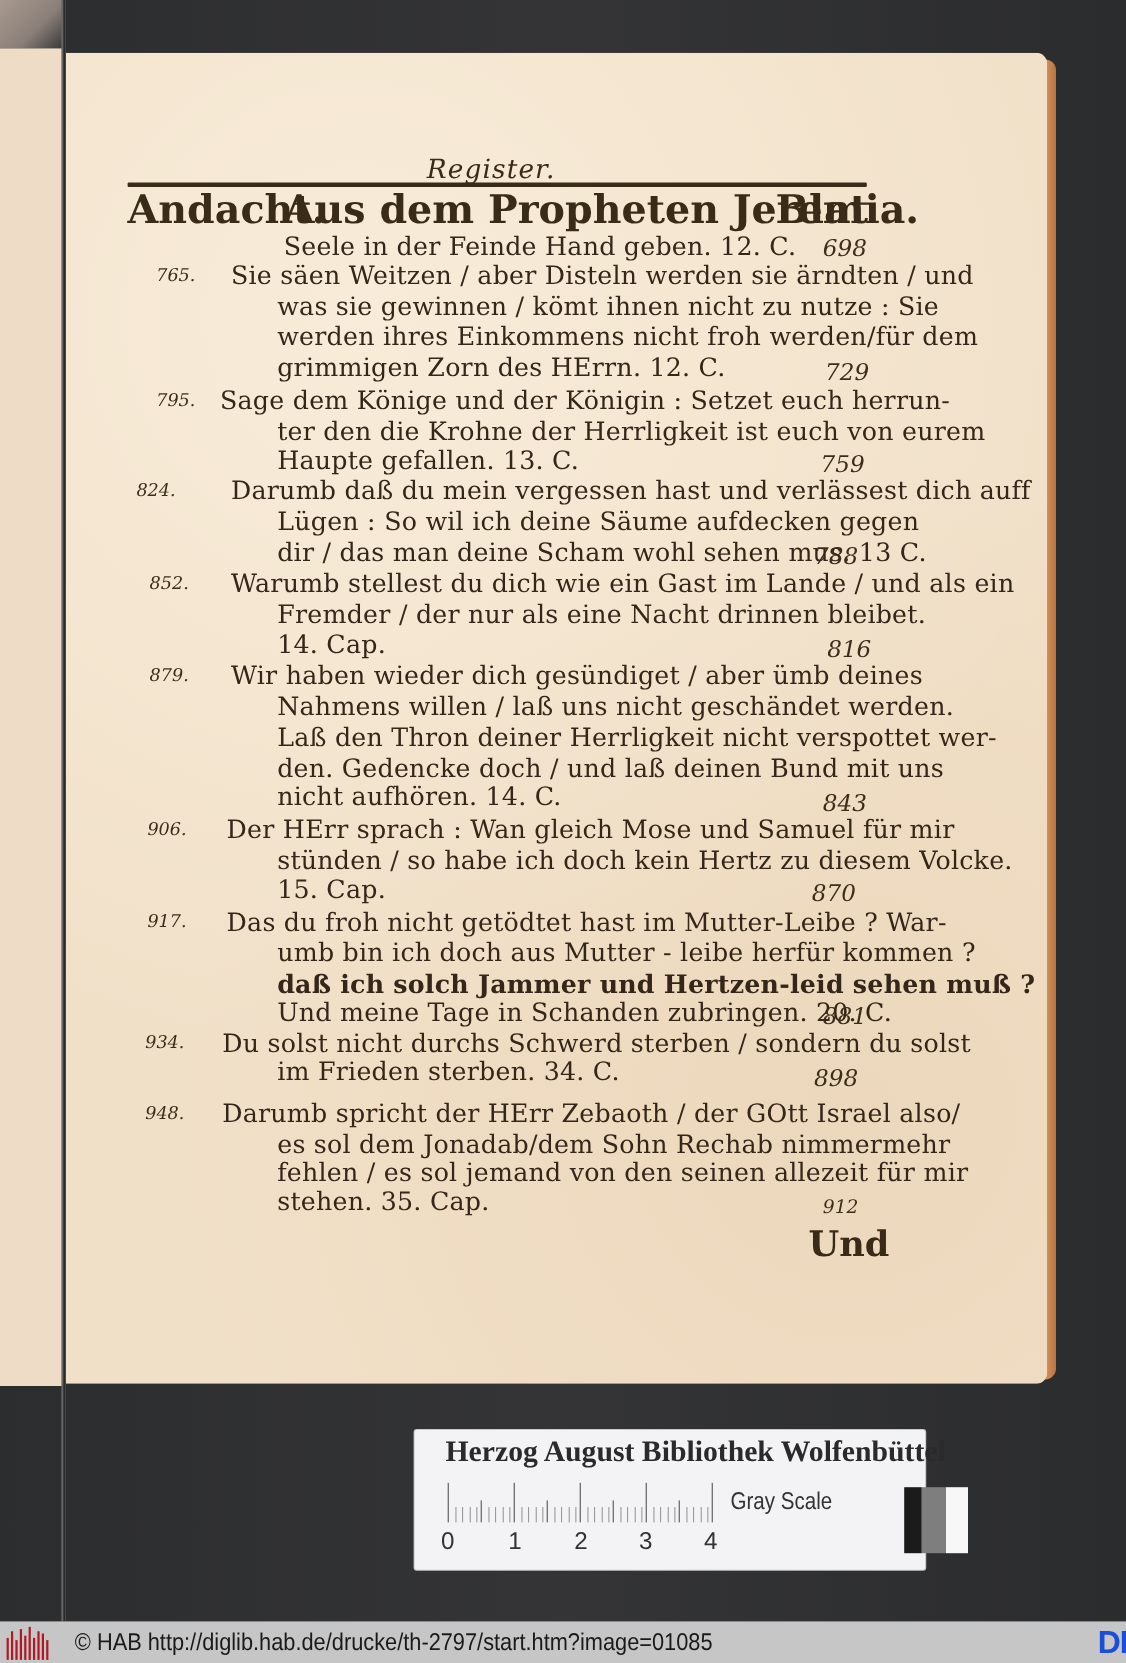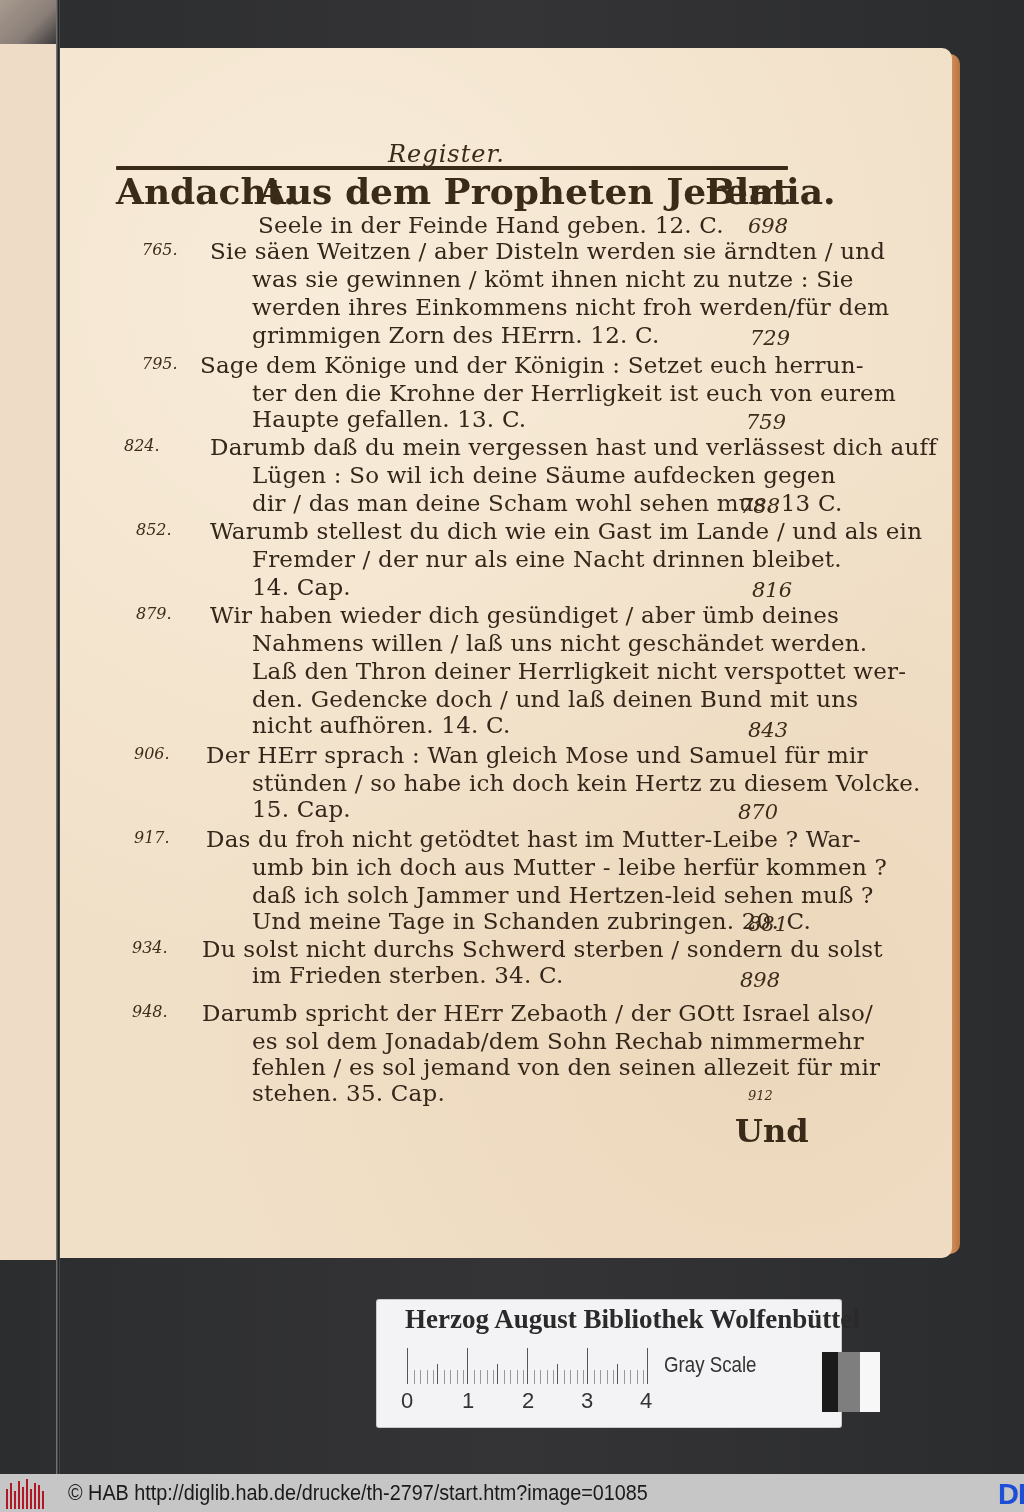--- a/index.html
+++ b/index.html
@@ -157,35 +157,35 @@
 
   <div class="entry-num" style="left:134px;top:744px;">906.</div>
   <div class="line" style="left:206px;top:742px;">Der HErr sprach : Wan gleich Mose und Samuel für mir</div>
   <div class="line" style="left:252px;top:770px;">stünden / so habe ich doch kein Hertz zu diesem Volcke.</div>
   <div class="line" style="left:252px;top:796px;">15. Cap.</div>
   <div class="pg" style="left:738px;top:800px;">870</div>
 
   <div class="entry-num" style="left:134px;top:828px;">917.</div>
   <div class="line" style="left:206px;top:826px;">Das du froh nicht getödtet hast im Mutter-Leibe ? War-</div>
   <div class="line" style="left:252px;top:854px;">umb bin ich doch aus Mutter - leibe herfür kommen ?</div>
-  <div class="line" style="left:252px;top:882px;">daß ich solch Jammer und Hertzen-leid sehen muß ?</div>
+  <div class="line" style="left:252px;top:882px;font-weight:bold;">daß ich solch Jammer und Hertzen-leid sehen muß ?</div>
   <div class="line" style="left:252px;top:908px;">Und meine Tage in Schanden zubringen. 20. C.</div>
   <div class="pg" style="left:748px;top:912px;">881</div>
 
   <div class="entry-num" style="left:132px;top:938px;">934.</div>
   <div class="line" style="left:202px;top:936px;">Du solst nicht durchs Schwerd sterben / sondern du solst</div>
   <div class="line" style="left:252px;top:962px;">im Frieden sterben. 34. C.</div>
   <div class="pg" style="left:740px;top:968px;">898</div>
 
   <div class="entry-num" style="left:132px;top:1002px;">948.</div>
   <div class="line" style="left:202px;top:1000px;">Darumb spricht der HErr Zebaoth / der GOtt Israel also/</div>
   <div class="line" style="left:252px;top:1028px;">es sol dem Jonadab/dem Sohn Rechab nimmermehr</div>
   <div class="line" style="left:252px;top:1054px;">fehlen / es sol jemand von den seinen allezeit für mir</div>
   <div class="line" style="left:252px;top:1080px;">stehen. 35. Cap.</div>
-  <div class="pg" style="left:748px;top:1088px;font-size:13px;">912</div>
+  <div class="pg" style="left:748px;top:1088px;font-size:17px;">912</div>
 
   <div class="catch fraktur">Und</div>
 </div>
 
 <div class="card">
   <div class="card-title">Herzog August Bibliothek Wolfenbüttel</div>
   <div class="ruler">
     <div class="tick" style="left:0;height:36px;"></div>
     <div class="tick" style="left:7px;height:14px;background:#999"></div>
     <div class="tick" style="left:13px;height:14px;background:#999"></div>

